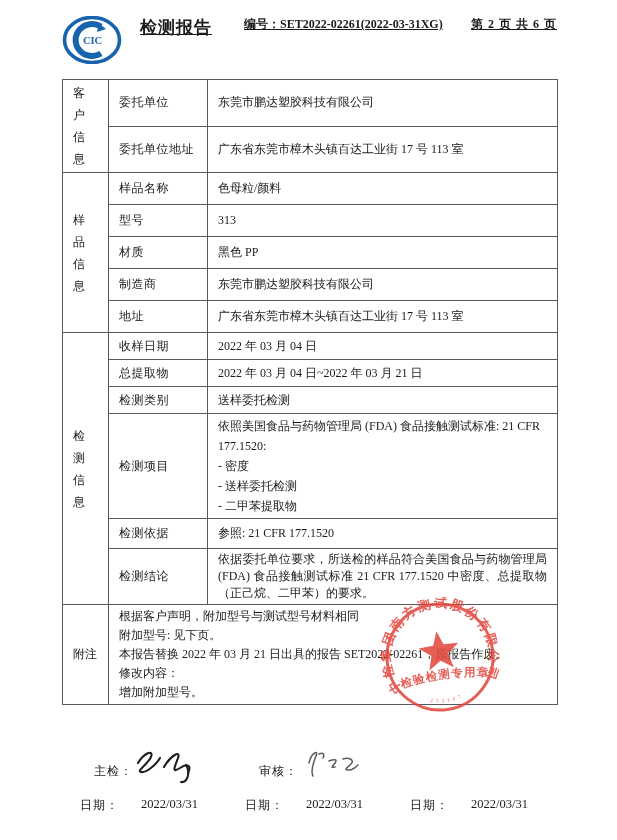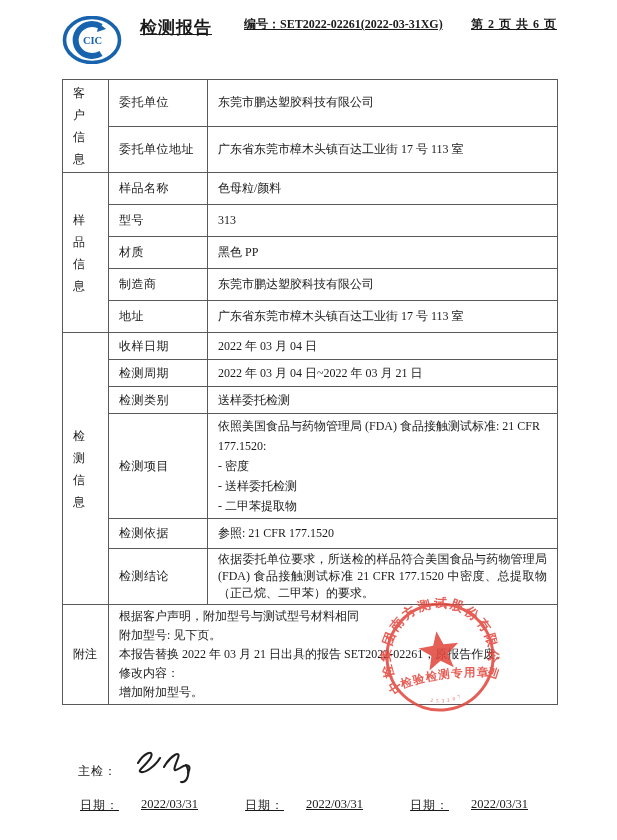--- a/index.html
+++ b/index.html
@@ -25,24 +25,24 @@
   td.concl { line-height:17px; padding-top:4px; padding-bottom:4px; text-align:justify; }
   tr.hConcl { height:52px; }
   td.notes { line-height:19px; padding:5px 10px; }
   tr.hNotes { height:95px; }
   .nline { display:block; }
 
   
   .sig-area { position:relative; width:495px; margin:44px 0 0 62px; height:76px; }
   .sig-row { display:flex; }
   .sig-col { width:165px; position:relative; height:44px; }
-  .sig-col .slabel { position:absolute; left:16px; top:14px; letter-spacing:1px; }
+  .sig-col .slabel { position:absolute; left:32px; top:14px; letter-spacing:1px; }
   .sig-svg { position:absolute; }
   .date-row { display:flex; margin-top:4px; }
-  .date-col { width:165px; display:flex;text-decoration:underline; }
+  .date-col { width:165px; display:flex; }
   .date-col .dlabel { margin-left:18px; letter-spacing:1px; }
   .date-col .dval { margin-left:22px; font-size:12.5px; }
 
   
   .stamp { position:absolute; left:381px; top:598px; width:118px; height:118px;
            transform:rotate(-8deg); opacity:0.86; pointer-events:none; }
 </style>
 </head>
 <body>
 
@@ -112,21 +112,21 @@
     <td class="grp" rowspan="6">
       <div class="vlbl">
             <span>检测</span>
             <span>信息</span>
           </div>
     </td>
     <td class="lbl">收样日期</td>
     <td>2022 年 03 月 04 日</td>
   </tr>
   <tr class="h27">
-    <td class="lbl">检测周期</td>
+    <td class="lbl">总提取物</td>
     <td>2022 年 03 月 04 日~2022 年 03 月 21 日</td>
   </tr>
   <tr class="h27">
     <td class="lbl">检测类别</td>
     <td>送样委托检测</td>
   </tr>
   <tr>
     <td class="lbl">检测项目</td>
     <td class="multi">
       <span class="nline">依照美国食品与药物管理局 (FDA) 食品接触测试标准: 21 CFR 177.1520:</span>
@@ -159,20 +159,31 @@
 
 <div class="sig-area">
   <div class="sig-row">
     <div class="sig-col">
       <span class="slabel">主检：</span>
       <svg class="sig-svg" style="left:62px;top:-8px" width="92" height="50" viewBox="0 0 92 50">
         <g fill="none" stroke="#1f1f1f" stroke-width="2.1" stroke-linecap="round" stroke-linejoin="round">
           <path d="M14 22 C20 12 30 8 27 16 C24 23 12 30 17 31 C22 32 32 24 36 17"></path>
           <path d="M40 26 C47 14 57 9 54 17 C51 25 47 33 56 27 C63 22 68 24 64 32"></path>
           <path d="M62 24 C67 32 63 42 57 41"></path>
+        </g>
+      </svg>
+    </div>
+    <div class="sig-col">
+      <span class="slabel">审核：</span>
+      <svg class="sig-svg" style="left:70px;top:-4px" width="76" height="44" viewBox="0 0 76 44">
+        <g fill="none" stroke="#5a5a5a" stroke-width="1.5" stroke-linecap="round" stroke-linejoin="round">
+          <path d="M12 18 C14 8 22 4 19 11 C17 16 13 26 16 31"></path>
+          <path d="M22 9 C26 7 28 9 26 13"></path>
+          <path d="M32 16 C37 14 41 14 38 18 C35 22 33 23 38 22"></path>
+          <path d="M46 14 C52 12 58 15 54 19 C50 23 46 25 52 25 C56 25 59 22 61 20"></path>
         </g>
       </svg>
     </div>
   </div>
   <div class="date-row">
     <div class="date-col">
       <span class="dlabel">日期：</span>
       <span class="dval">2022/03/31</span>
     </div>
     <div class="date-col">

